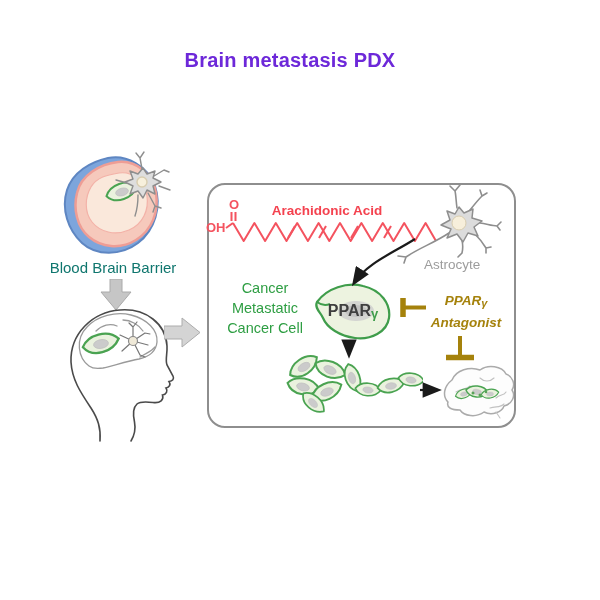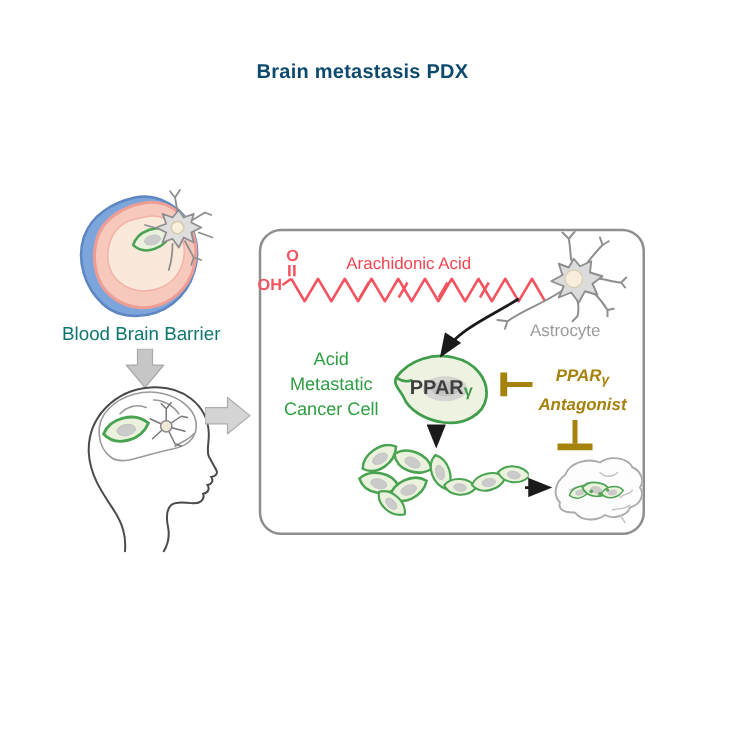--- a/index.html
+++ b/index.html
@@ -3,33 +3,33 @@
 <meta charset="utf-8">
 <style>
   html,body{margin:0;padding:0;background:#ffffff;}
   .stage{
     position:relative;width:600px;height:600px;background:#ffffff;
     font-family:"Liberation Sans", sans-serif;overflow:hidden;
   }
   .abs{position:absolute;}
   .title{
     top:49px;left:0;width:580px;text-align:center;
-    font-size:16px;font-weight:700;color:#0c4a6e;letter-spacing:.2px;
+    font-size:20px;font-weight:700;color:#6d28d9;letter-spacing:.2px;
   }
   .bbb-label{
     top:259px;left:33px;width:160px;text-align:center;
     font-size:15px;color:#0f766e;
   }
   .pathway-box{
     left:207px;top:183px;width:309px;height:245px;box-sizing:border-box;
     border:2px solid #8E8E8E;border-radius:18px;background:#ffffff;
   }
   .aa-label{
     left:58px;top:18px;width:120px;text-align:center;
-    font-size:13.5px;font-weight:400;color:#F4424F;
+    font-size:13.5px;font-weight:700;color:#F4424F;
   }
   .astro-label{
     left:215px;top:72px;width:80px;text-align:left;
     font-size:13.5px;color:#9C9C9C;
   }
   .cancer-label{
     left:6px;top:93px;width:100px;text-align:center;
     font-size:14.5px;line-height:20px;color:#2E9E43;
   }
   .ppar-label{
@@ -137,21 +137,21 @@
         <path d="M80,48 C85,53 89,58 92,63 M92,63 L97,62 M92,63 L92,68"></path>
         <path d="M68,55 C69,60 69,64 68,68 M68,68 L64,72"></path>
         <path d="M55,48 C40,58 25,63 12,72 M12,72 L4,71 M12,72 L10,78"></path>
       </g>
       <path d="M65,22 L70,28 L79,24 L78,33 L88,36 L80,42 L84,51 L74,48 L69,57 L63,49 L53,53 L57,44 L47,40 L56,35 L53,26 L61,29 Z" fill="#DCDCDC" stroke="#8E8E8E" stroke-width="1.5" stroke-linejoin="round"></path>
       <circle cx="65" cy="38" r="7" fill="#F7EFDB" stroke="#D8CDB0" stroke-width="1"></circle>
     </svg>
     <div class="abs astro-label">Astrocyte</div>
 
     <div class="abs cancer-label">
-      <div>Acid</div>
+      <div>Cancer</div>
       <div>Metastatic</div>
       <div>Cancer Cell</div>
     </div>
 
     <svg class="abs" style="left:104px;top:95px" width="78" height="60" viewBox="0 0 78 60">
       <path d="M4,22 C14,8 34,2 50,6 C68,10 78,24 76,38 C74,52 58,60 42,58 C27,56 14,48 10,38 C8,33 1,28 4,22 Z" fill="#EDF3E0" stroke="#3F9D4B" stroke-width="2.2" stroke-linejoin="round"></path>
       <path d="M4,22 C8,25 12,26 17,24" fill="none" stroke="#3F9D4B" stroke-width="2"></path>
       <ellipse cx="43" cy="31" rx="18" ry="10" fill="#CDCDCD" opacity="0.8"></ellipse>
       <ellipse cx="43" cy="31" rx="11" ry="6" fill="#BDBDBD" opacity="0.8"></ellipse>
     </svg>

